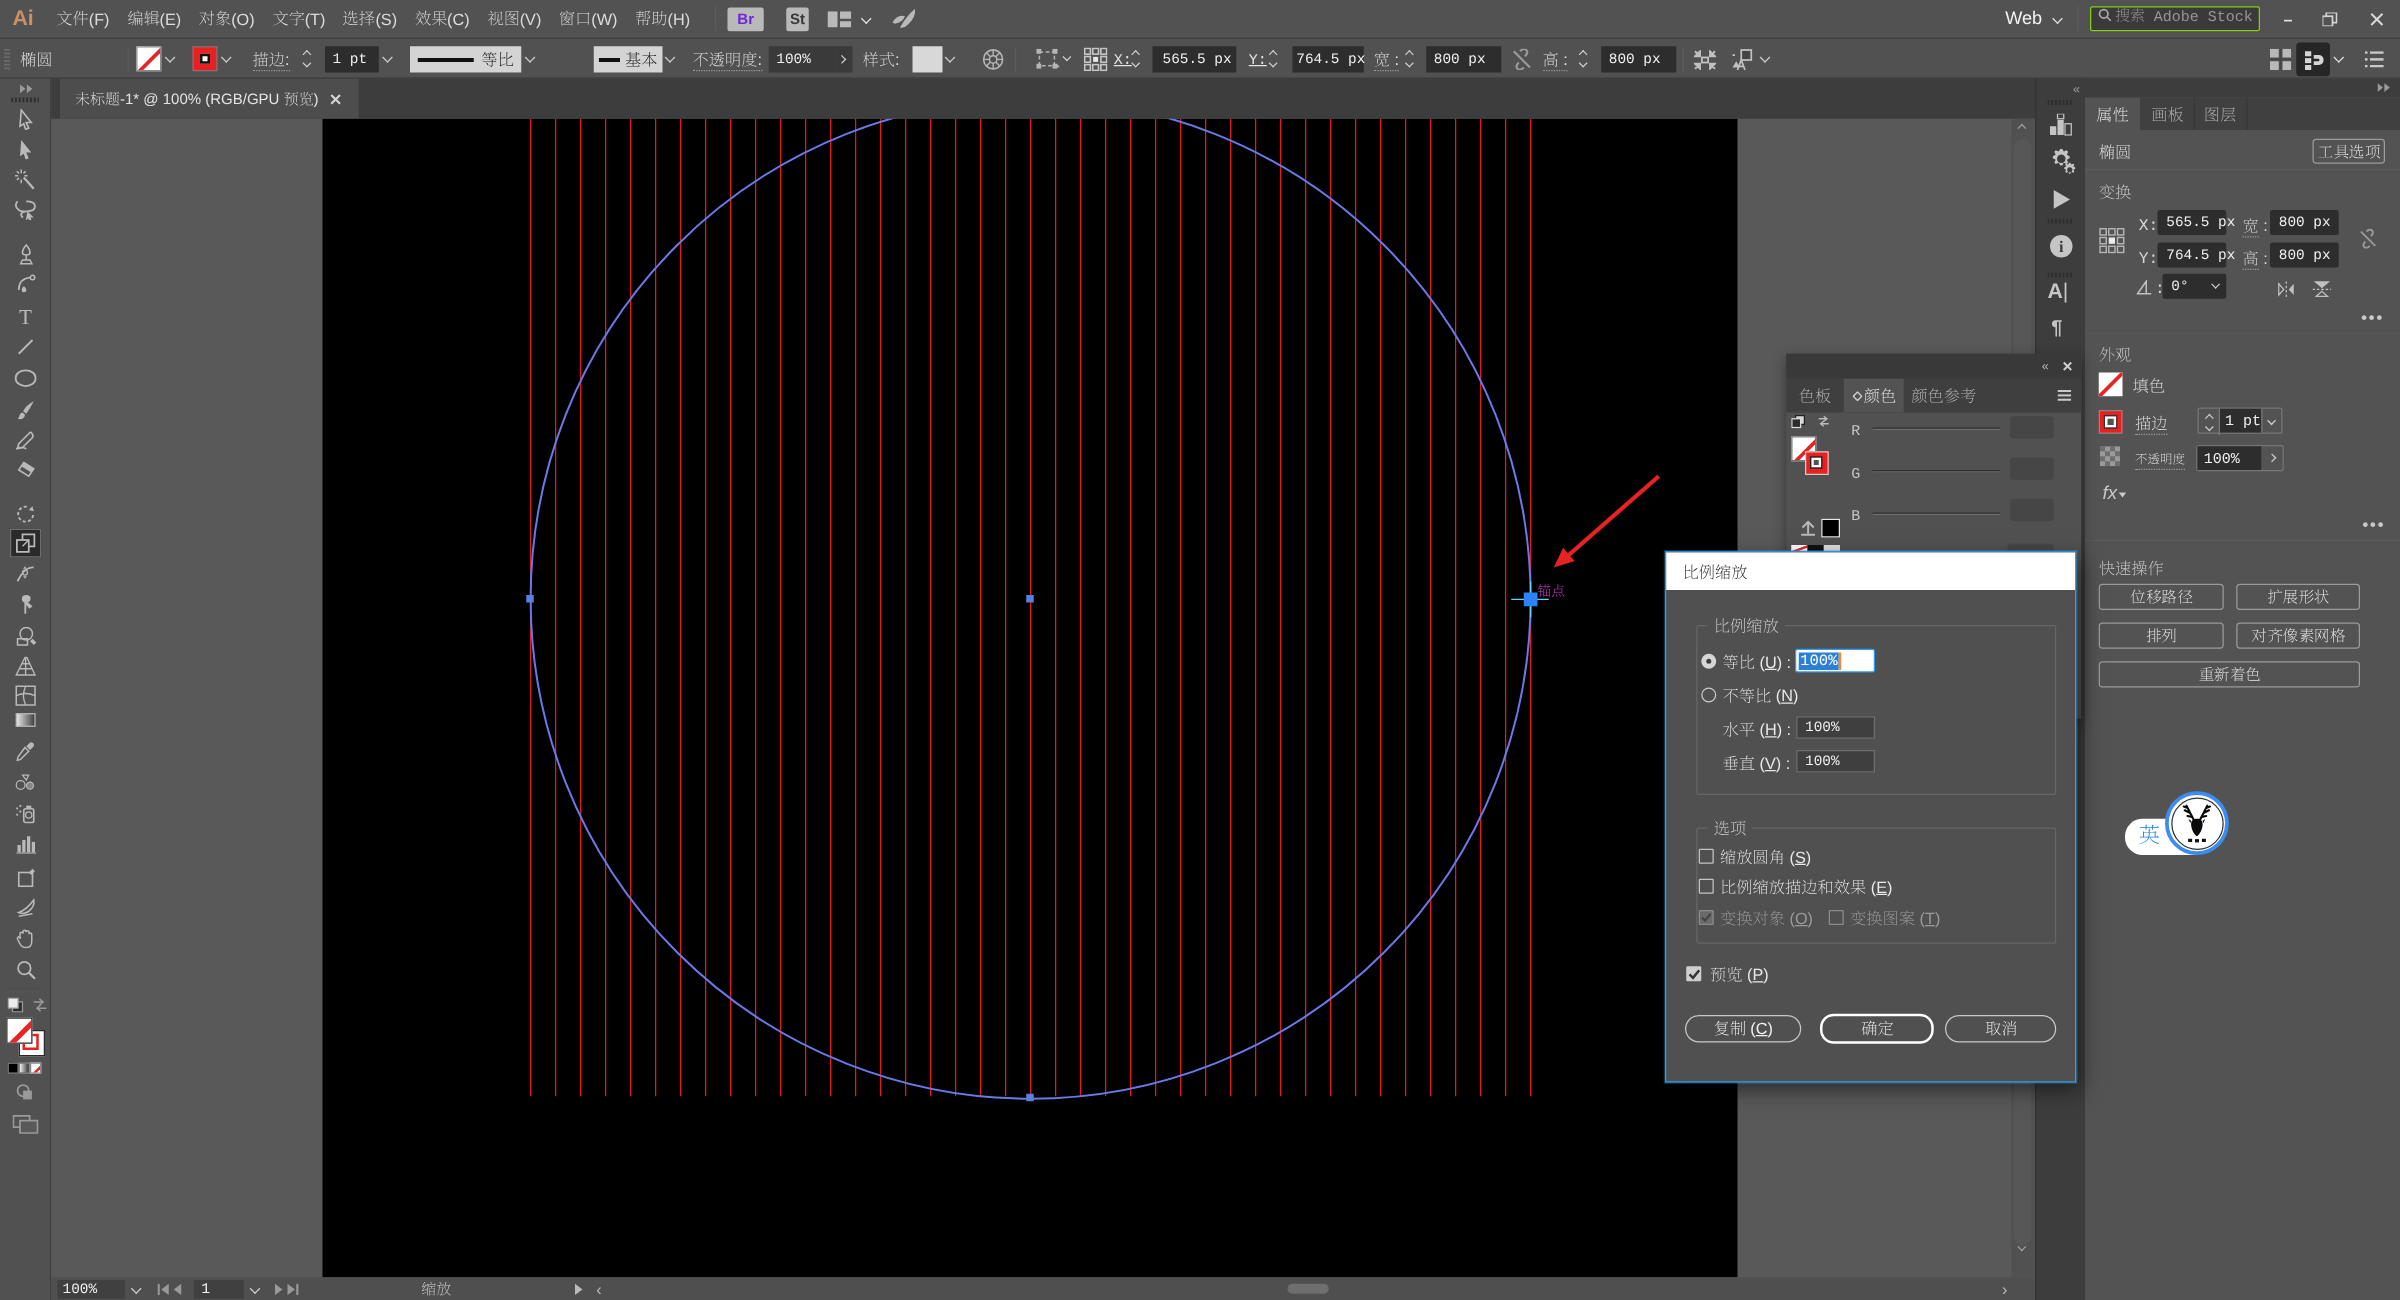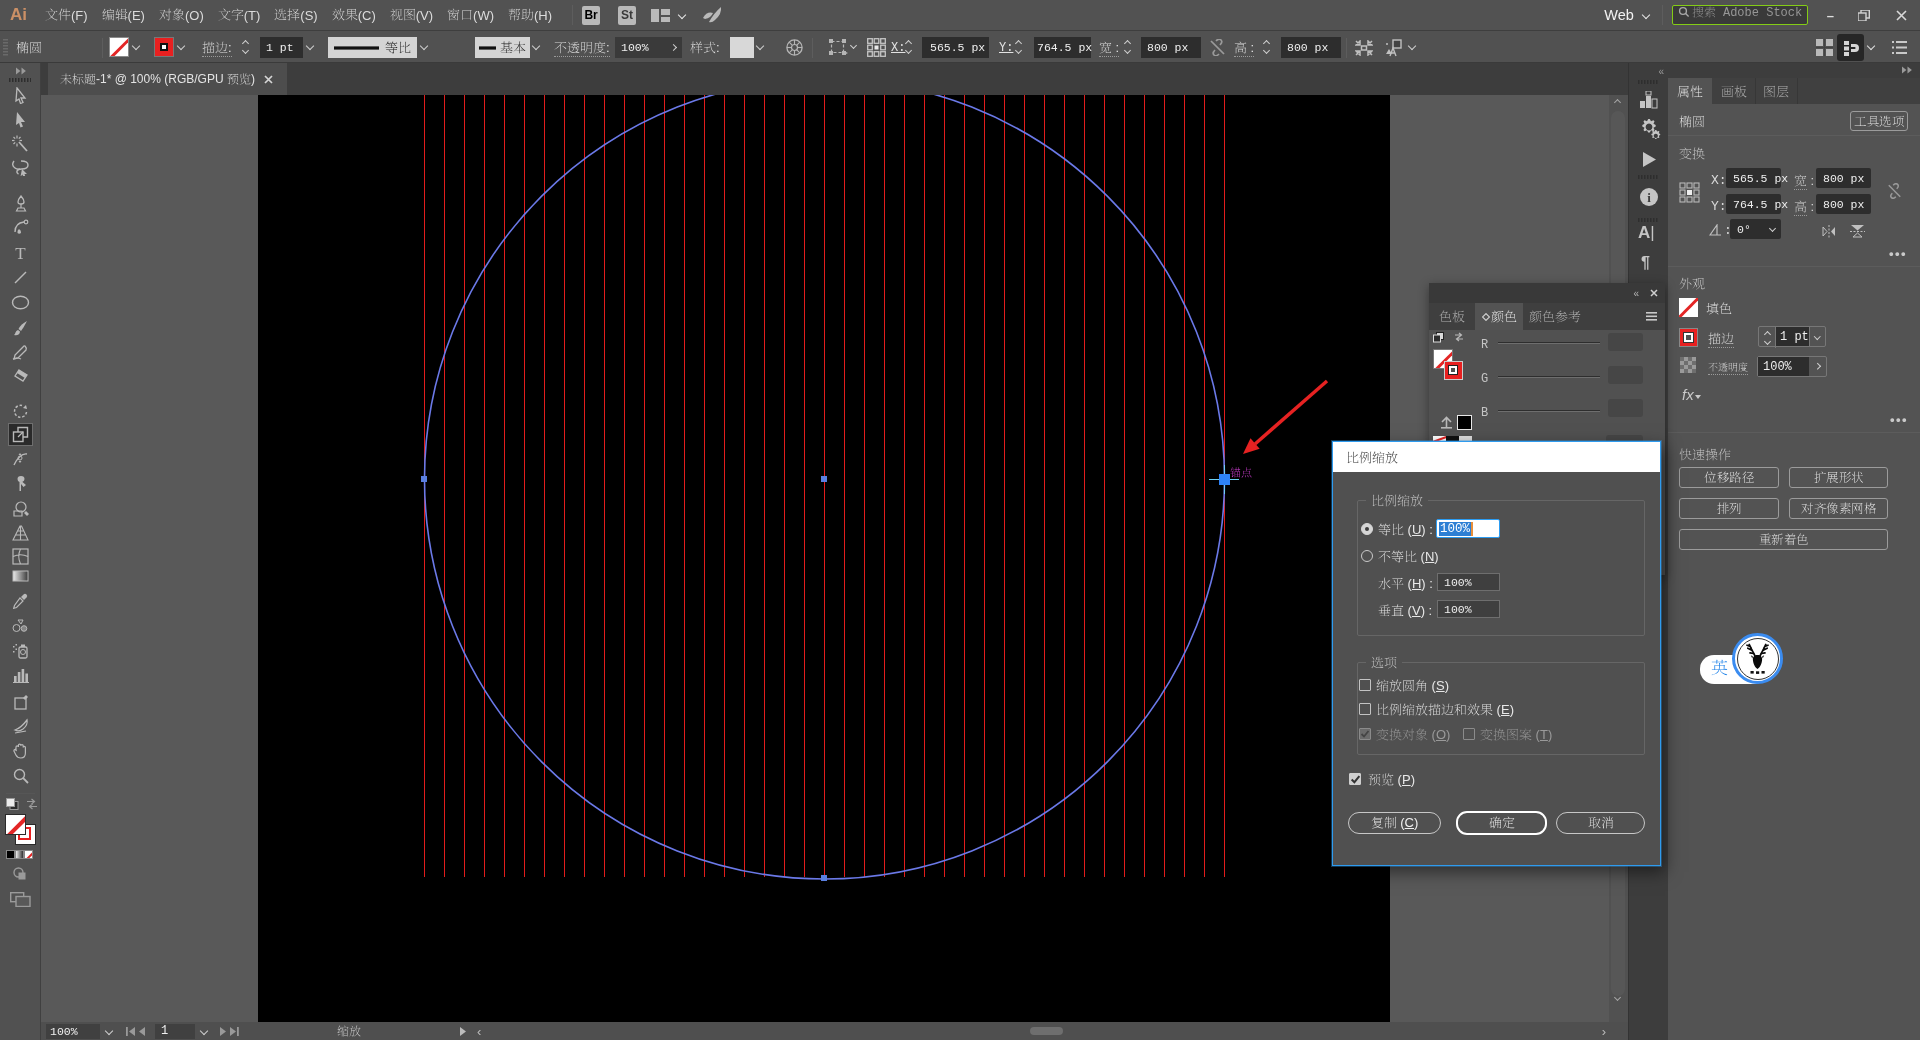--- a/index.html
+++ b/index.html
@@ -206,21 +206,21 @@
         <use href="#u7A97"></use>
       </svg><svg class="k" viewBox="0 0 1000 1000">
         <use href="#u53E3"></use>
       </svg>(W)</span>
   <span class="mi"><svg class="k" viewBox="0 0 1000 1000">
         <use href="#u5E2E"></use>
       </svg><svg class="k" viewBox="0 0 1000 1000">
         <use href="#u52A9"></use>
       </svg>(H)</span>
   <span class="vsep" style="margin-left:20px"></span>
-  <span style="margin-left:9px;width:18px;height:19px;background:#b9b9b9;color:#000000;font-weight:bold;font-size:12px;display:inline-flex;align-items:center;justify-content:center;border-radius:2px">Br</span>
+  <span style="margin-left:9px;width:29px;height:19px;background:#b9b9b9;color:#6d28d9;font-weight:bold;font-size:12px;display:inline-flex;align-items:center;justify-content:center;border-radius:2px">Br</span>
   <span style="margin-left:18px;width:18px;height:19px;background:#b9b9b9;color:#3a3a3a;font-weight:bold;font-size:12px;display:inline-flex;align-items:center;justify-content:center;border-radius:2px">St</span>
   <svg style="margin-left:15px" width="19" height="13">
       <rect x="0" y="0" width="8" height="13" fill="#b9b9b9"></rect>
       <rect x="10" y="0" width="9" height="6" fill="#b9b9b9"></rect>
       <rect x="10" y="8" width="9" height="5" fill="#b9b9b9"></rect>
     </svg>
   <span class="chev" style="margin-left:9px;border-color:#e8e8e8"></span>
   <svg style="margin-left:16px" width="22" height="20" viewBox="0 0 22 20">
       <path d="M2 13 Q6 6 12 8 Q10 13 4 14 Z" fill="#b9b9b9"></path>
       <path d="M8 17 Q13 8 20 2 Q21 9 14 15 Q11 18 8 17 Z" fill="#b9b9b9"></path>

